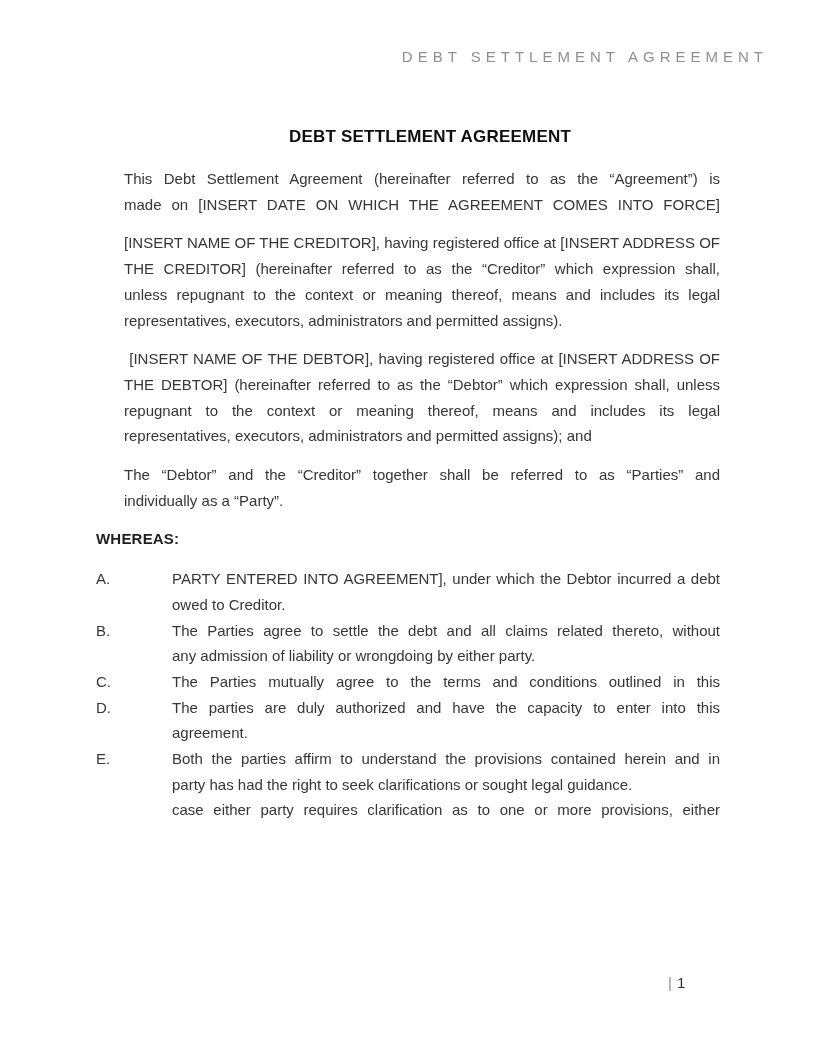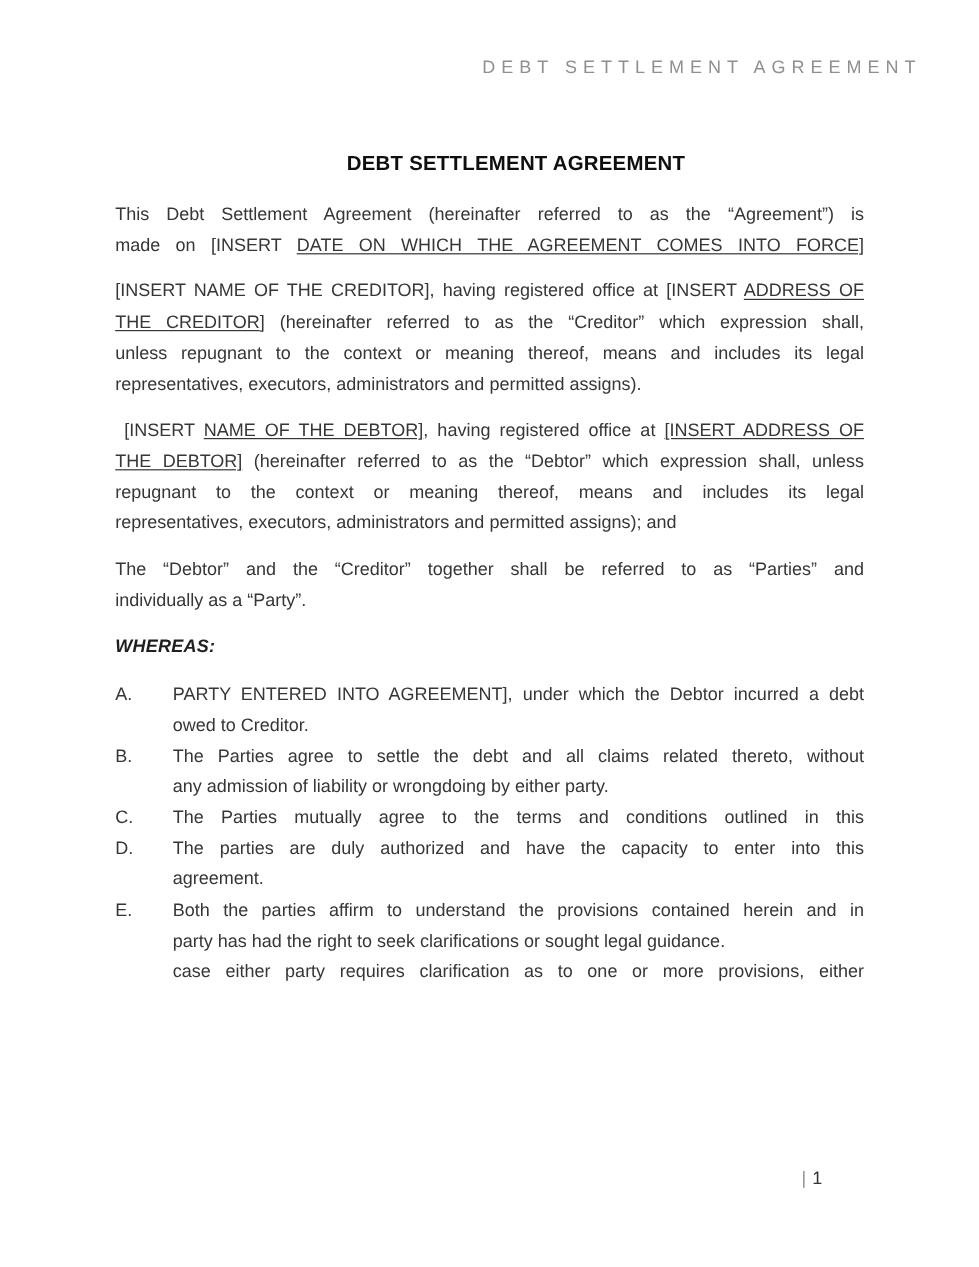--- a/index.html
+++ b/index.html
@@ -39,33 +39,31 @@
     font-size: 17px;
     line-height: 26px;
     font-weight: 700;
     text-align: center;
     padding-left: 44px;
     margin: 0 0 16px 0;
     color: #0f0f0f;
     letter-spacing: 0.2px;
   }
   .para { margin: 0 0 13px 0; }
-  .line { text-align: justify; }
+  .line { text-align: justify; margin-left: 28px; }
   .line.stretch { text-align-last: justify; }
   .u {
-    text-decoration: underline;
     text-decoration-thickness: 1px;
     text-underline-offset: 2px;
   }
   .whereas {
     font-weight: 700;
     color: #1f1f1f;
     margin: 0 0 14px 0;
     letter-spacing: 0.2px;
-    font-style: italic;
   }
   .recital { display: flex; }
   .rlabel { flex: 0 0 48px; width: 48px; }
   .rbody { flex: 1 1 auto; min-width: 0; }
   .footer {
     position: absolute;
     top: 974px;
     left: 668px;
     font-size: 15px;
     white-space: nowrap;

